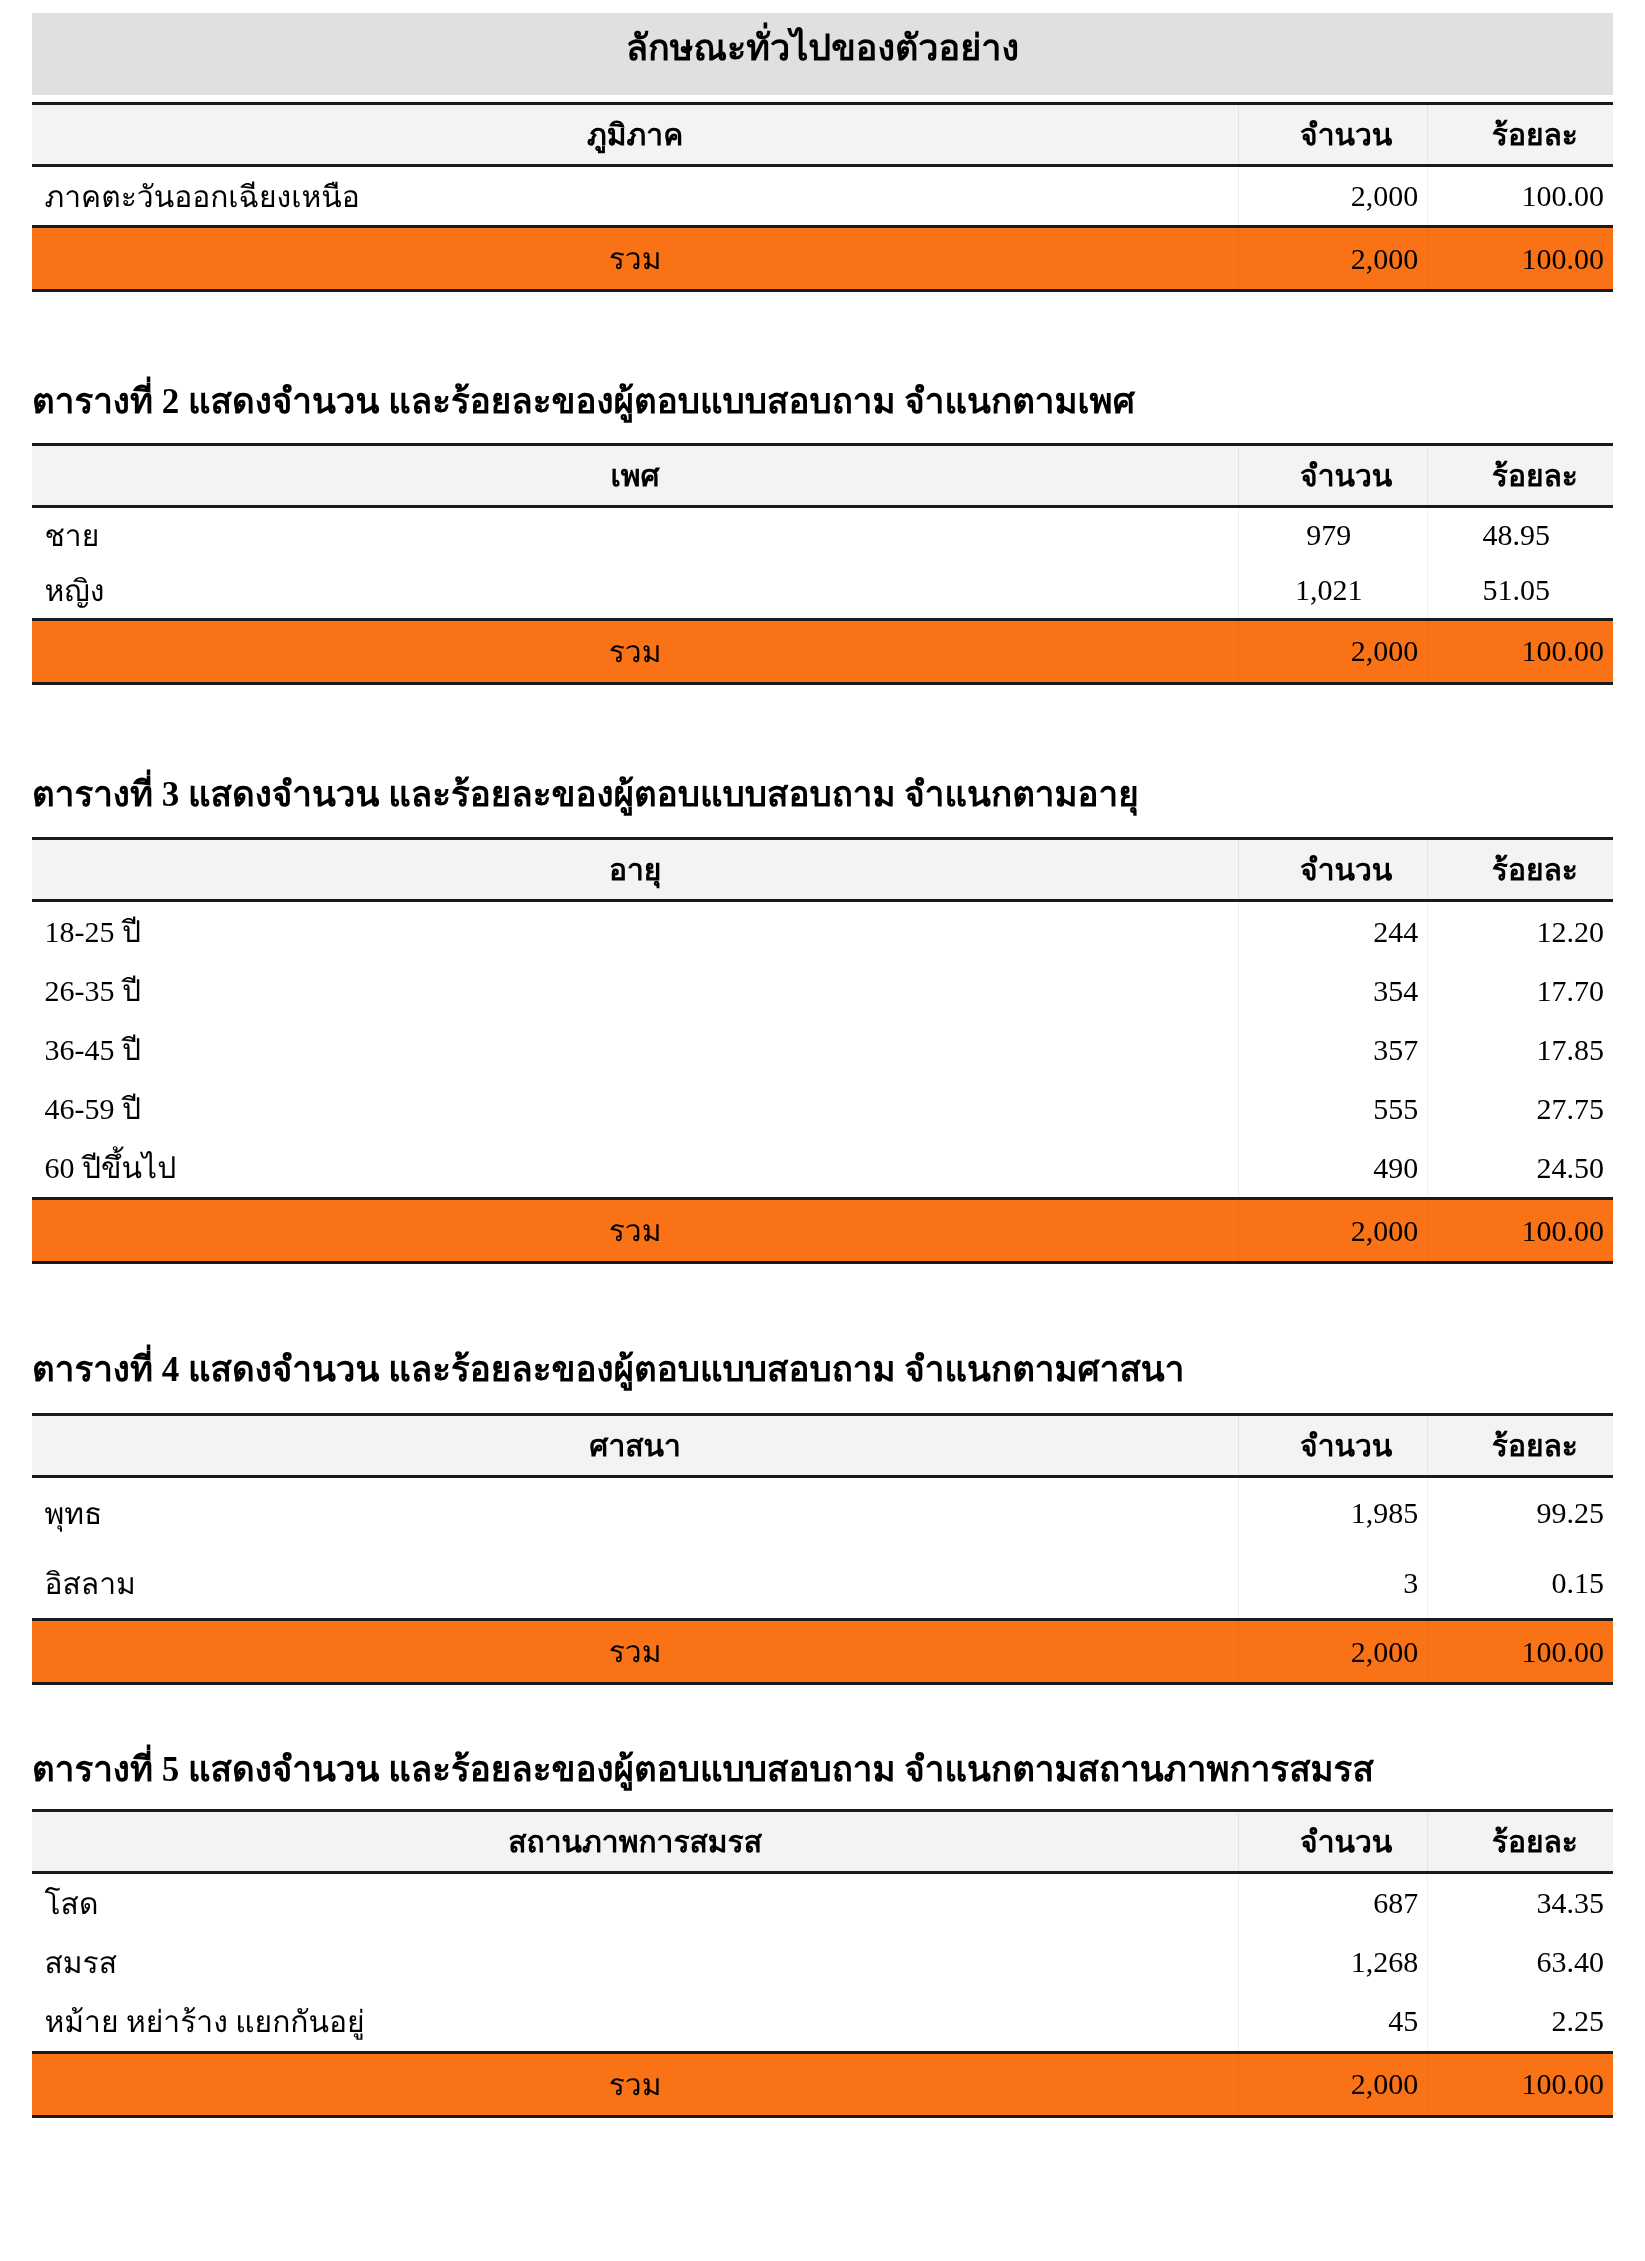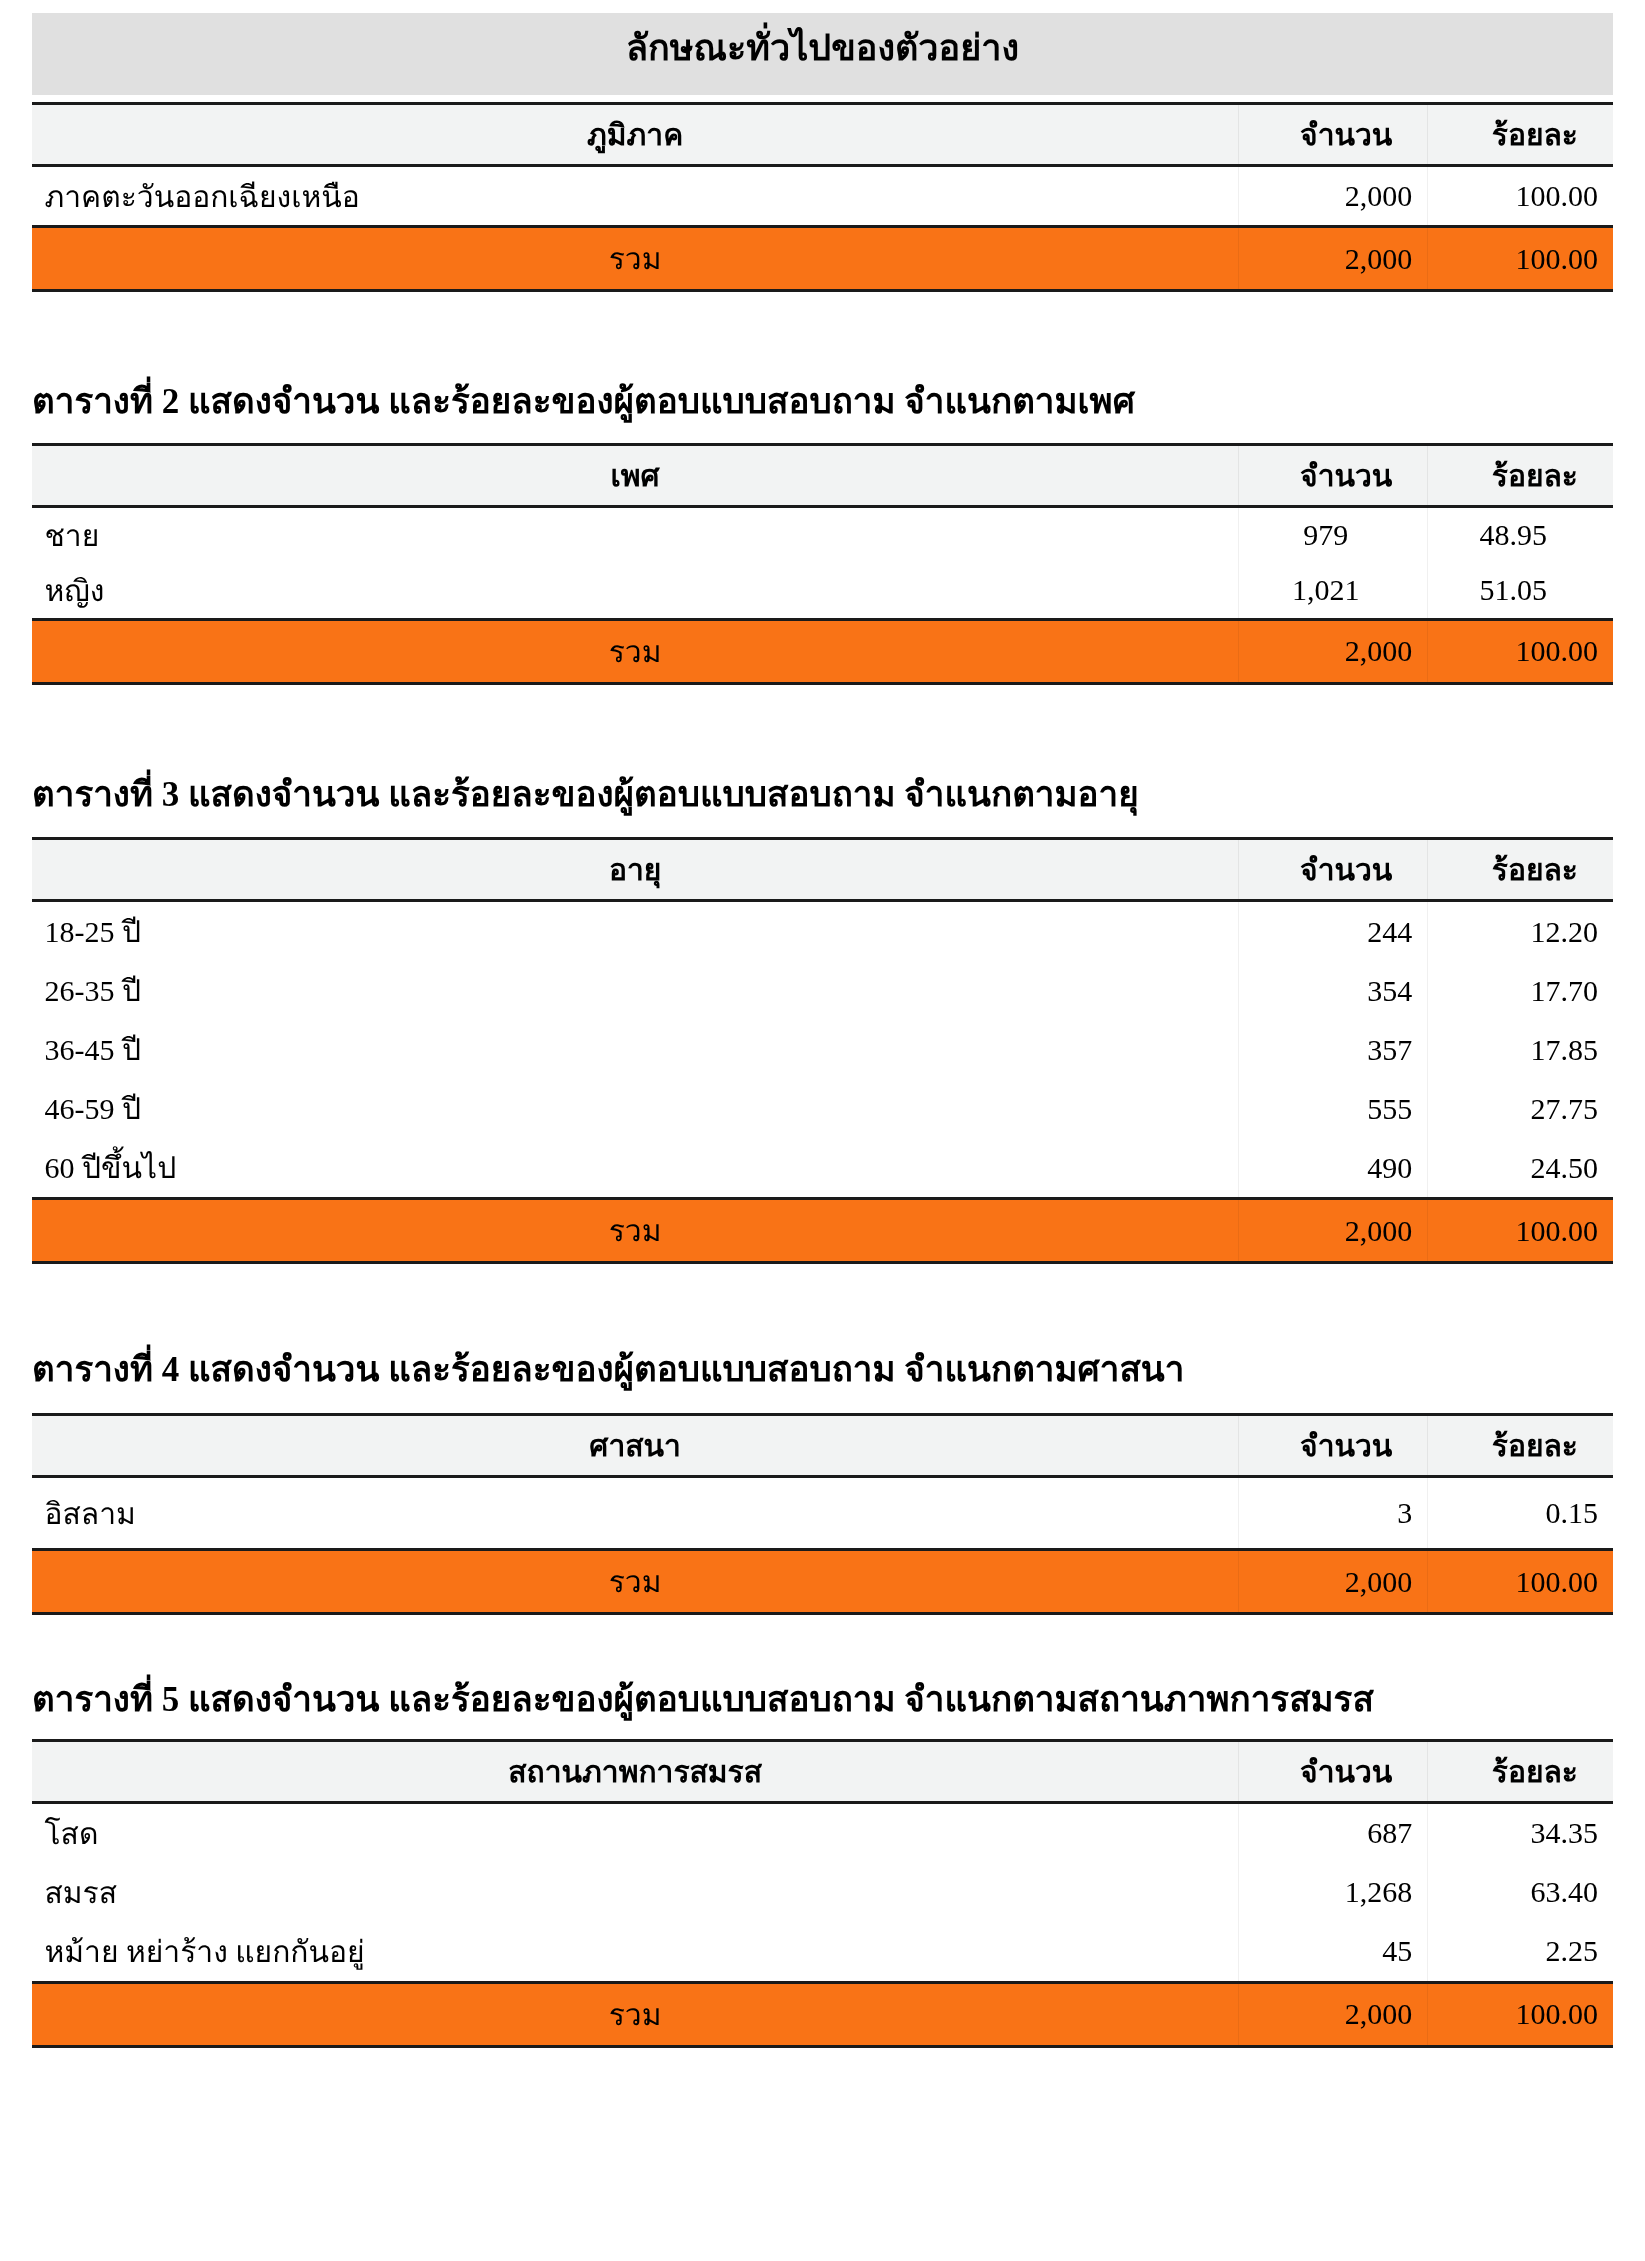--- a/index.html
+++ b/index.html
@@ -75,21 +75,21 @@
   tr.header-row th { font-weight: bold; height: 59px; }
   tr.header-row th.cat { text-align: center; }
   tr.header-row th.num { text-align: right; padding-right: 35px; }
   tr.data-row td { height: 56px; }
   .s1 tr.data-row td { height: 58px; }
   .s2 tr.data-row td { height: 55px; text-align: center; }
   .s3 tr.data-row td { height: 59px; }
   .s4 tr.data-row td { height: 70px; }
   .s5 tr.data-row td { height: 59px; }
   tr.data-row td.cat { text-align: left; padding-left: 12.5px; }
-  td.num { text-align: right; padding-right: 15px; }
+  td.num { text-align: right; padding-right: 9px; }
   tr.total-row {
     background: #f97316;
     border-top: 3.1px solid #1a1a1a;
     font-weight: bold;
   }
   tr.total-row td { height: 61px; }
   tr.total-row td.cat { text-align: center; }
 </style>
 </head>
 <body>
@@ -222,20 +222,25 @@
         </colgroup>
       <thead>
         <tr class="header-row">
           <th class="cat">ศาสนา</th>
           <th class="num">จำนวน</th>
           <th class="num">ร้อยละ</th>
         </tr>
       </thead>
       <tbody>
         <tr class="data-row">
+          <td class="cat">พุทธ</td>
+          <td class="num">1,985</td>
+          <td class="num">99.25</td>
+        </tr>
+        <tr class="data-row">
           <td class="cat">อิสลาม</td>
           <td class="num">3</td>
           <td class="num">0.15</td>
         </tr>
         <tr class="total-row">
           <td class="cat">รวม</td>
           <td class="num">2,000</td>
           <td class="num">100.00</td>
         </tr>
       </tbody>

